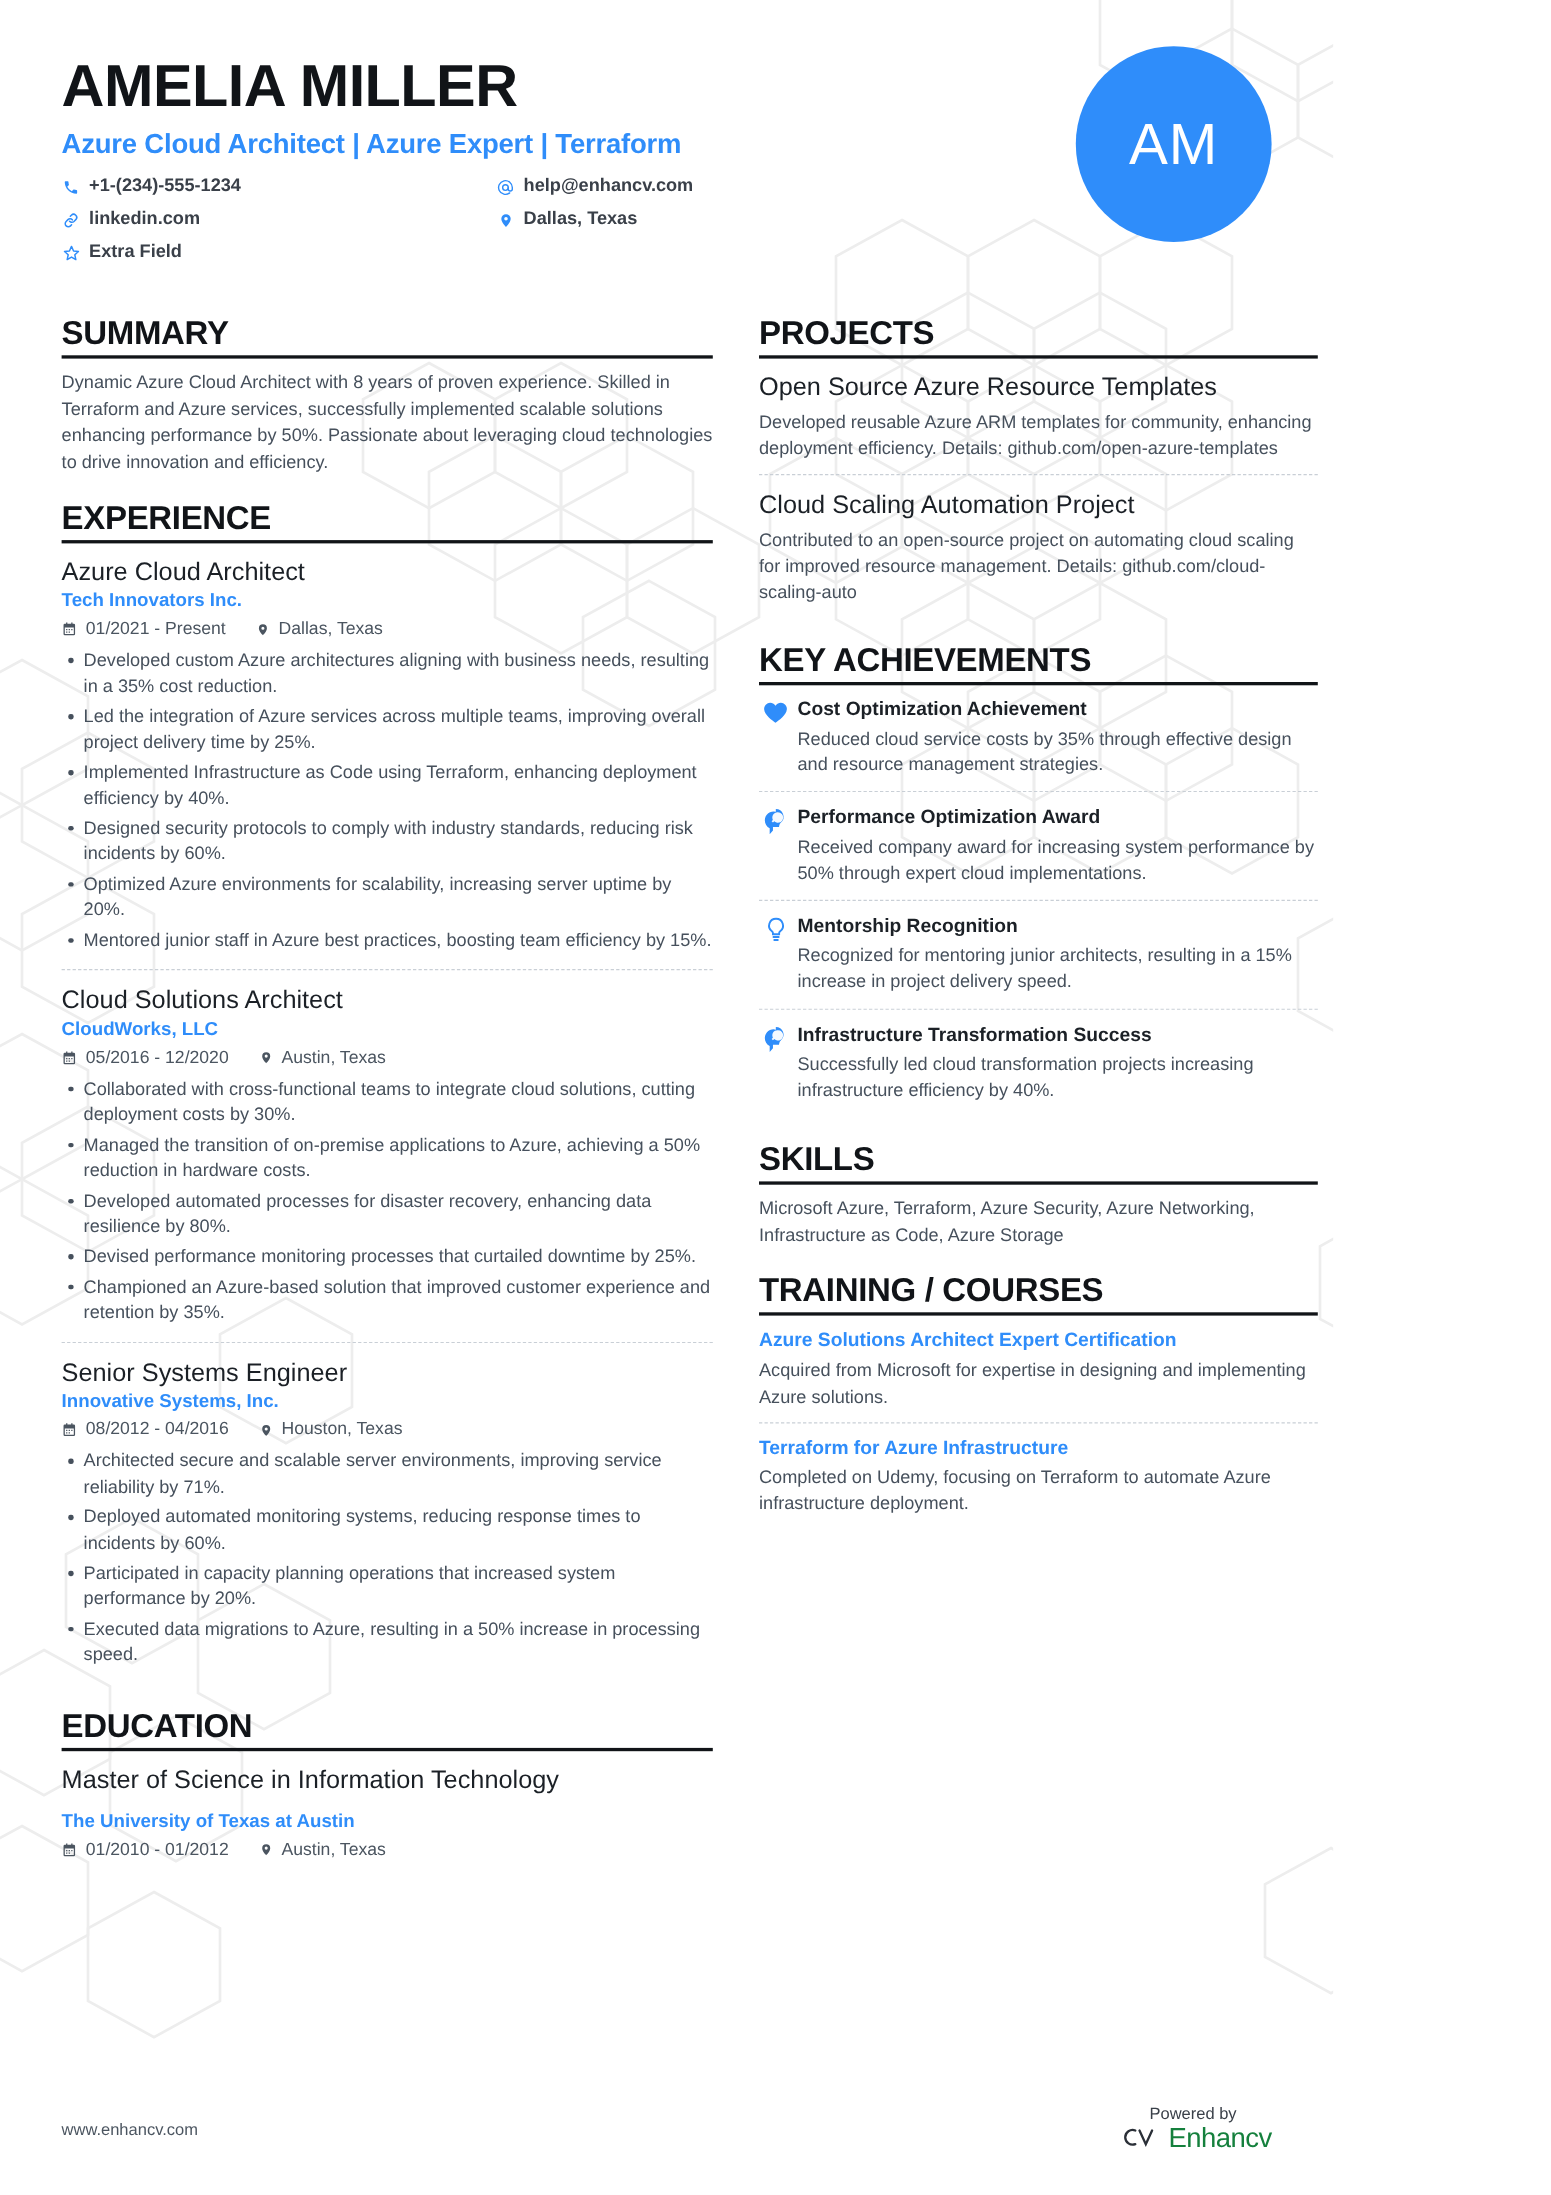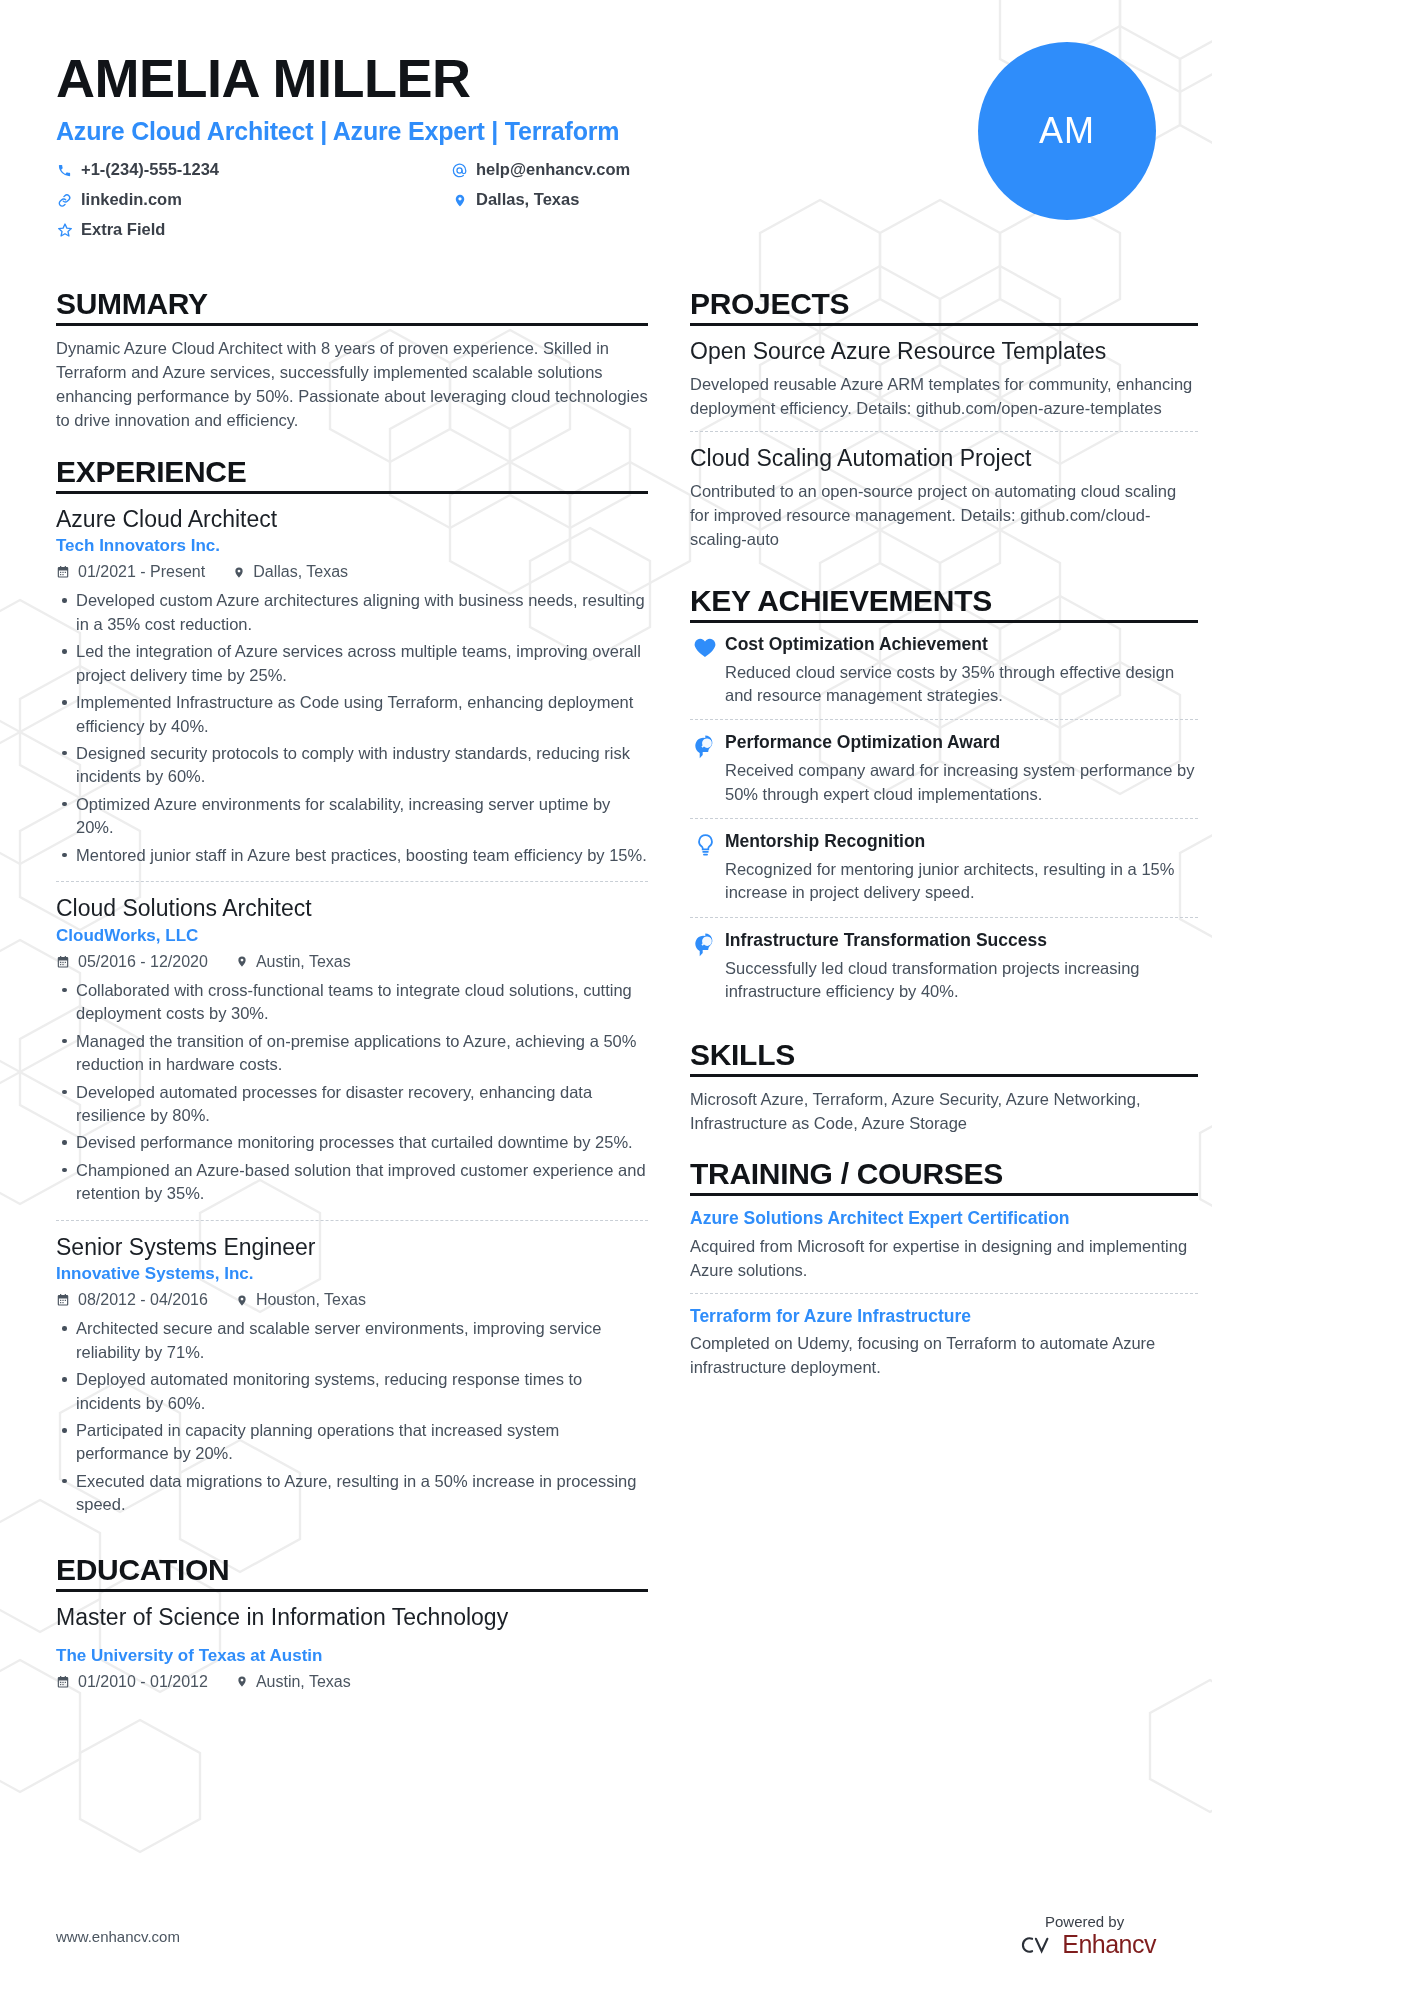--- a/index.html
+++ b/index.html
@@ -86,21 +86,21 @@
     top: -8px;
     right: 0;
     width: 178px;
     height: 178px;
     border-radius: 50%;
     background: #2f8dfa;
     display: flex;
     align-items: center;
     justify-content: center;
     color: #ffffff;
-    font-size: 36px;
+    font-size: 53px;
     font-weight: 400;
     letter-spacing: 1px;
   }
 
   
   .columns {
     display: flex;
     gap: 42px;
     margin-top: 22px;
     align-items: flex-start;
@@ -276,24 +276,24 @@
     display: flex;
     align-items: center;
     flex-direction: column;
   }
   .powered {
     font-size: 15px;
     color: #3a4049;
   }
   .brand {
     display: flex;
-    align-items: center;
+    align-items: flex-start;
     gap: 7px;
     font-size: 25px;
-    color: #7f1d1d;
+    color: #15803d;
     letter-spacing: -0.5px;
   }
 </style>
 </head>
 <body>
 
 <div class="page">
 
   <svg class="hex-bg" width="1410" height="1995" viewBox="0 0 1410 1995" aria-hidden="true">
     <defs>

